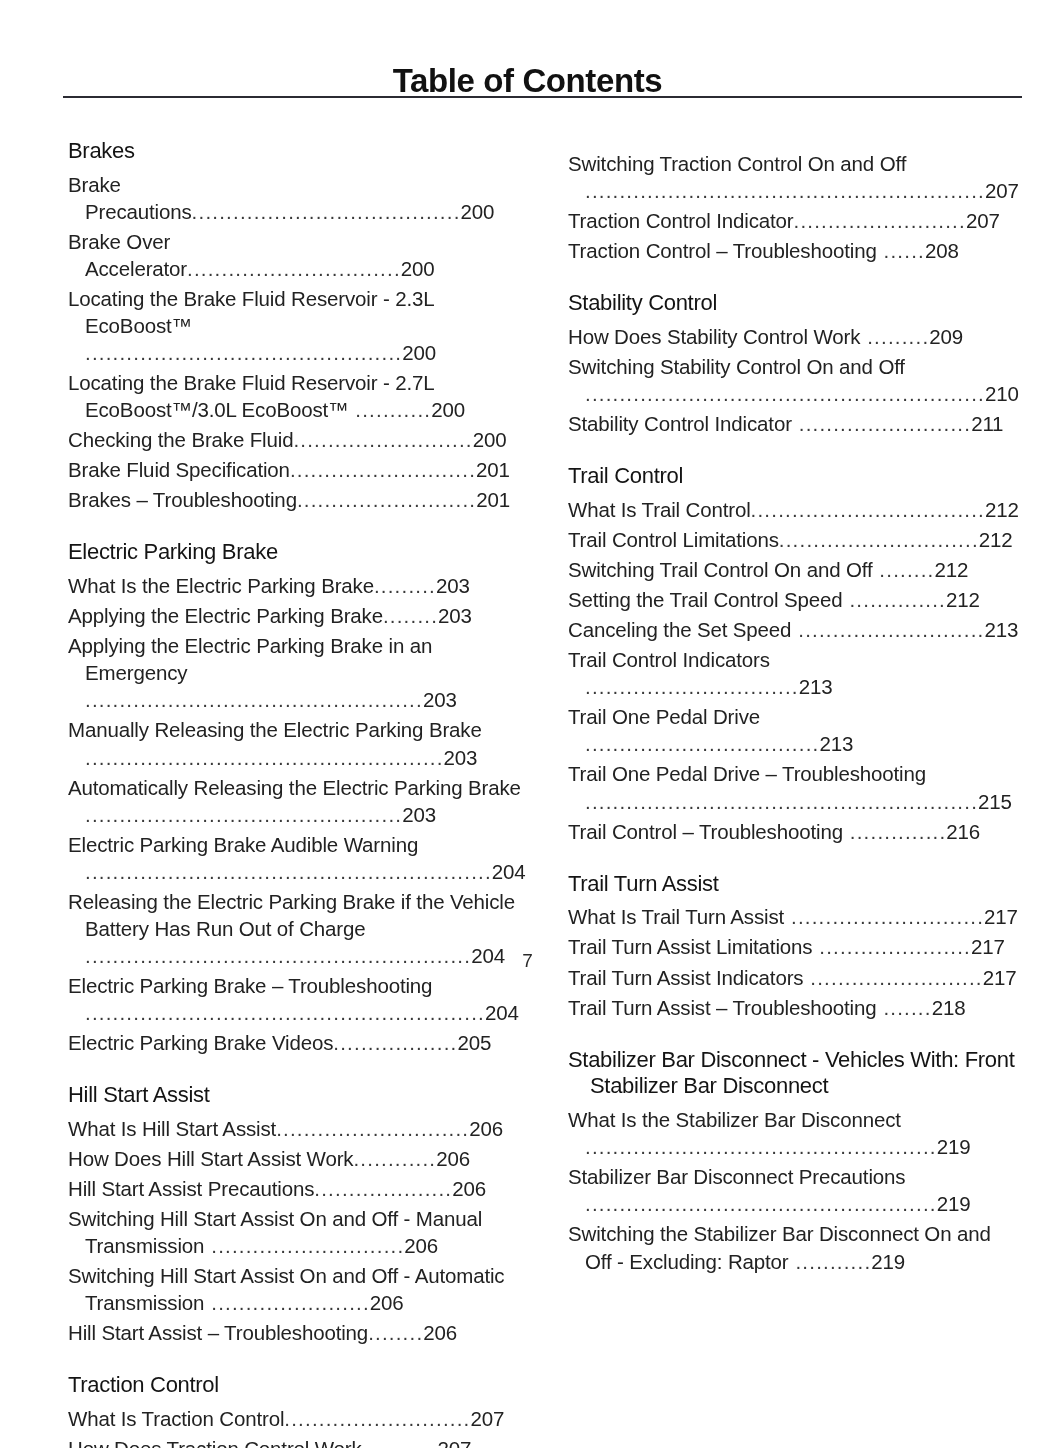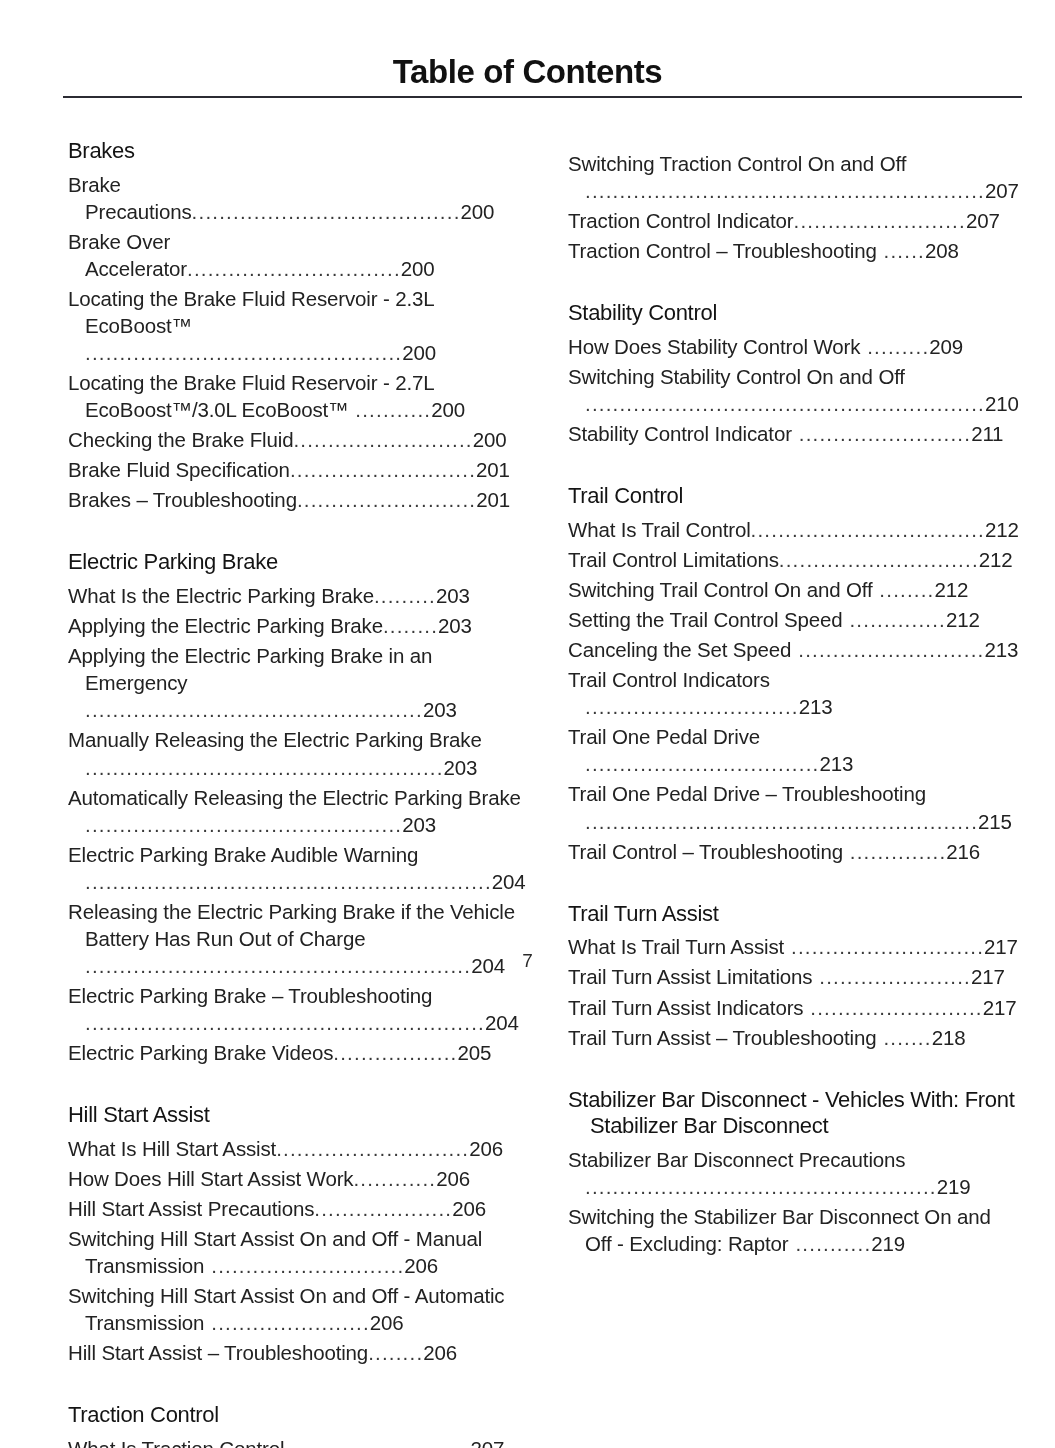--- a/index.html
+++ b/index.html
@@ -14,21 +14,21 @@
     font-family: "Liberation Sans", sans-serif;
     color: #1a1a1a;
     position: relative;
     overflow: hidden;
   }
 
   .page {
     width: 1055px;
     height: 1020px;
     position: relative;
-    padding: 7px;
+    padding: 16px;
   }
 
   
   .page-title {
     text-align: center;
     font-size: 33px;
     font-weight: 700;
     letter-spacing: -0.4px;
     color: #111111;
     padding-top: 47px;
@@ -57,21 +57,21 @@
     padding-right: 33px;
   }
 
   .column {
     width: 454px;
     flex: 0 0 454px;
   }
 
   
   .toc-section { margin-bottom: 0; }
-  .toc-section + .toc-section { margin-top: 36px; }
+  .toc-section + .toc-section { margin-top: 26px; }
 
   .section-heading {
     font-size: 22px;
     font-weight: 400;
     color: #141414;
     letter-spacing: -0.3px;
     line-height: 1.22;
     padding-bottom: 6px;
     font-stretch: condensed;
     text-indent: 0;
@@ -192,20 +192,22 @@
         </div>
         <div class="toc-section">
           <div class="section-heading">Trail Turn Assist</div>
           <div class="toc-entry"><span class="entry-title">What Is Trail Turn Assist</span><span class="leader"> ............................</span><span class="entry-page">217</span></div>
           <div class="toc-entry"><span class="entry-title">Trail Turn Assist Limitations</span><span class="leader"> ......................</span><span class="entry-page">217</span></div>
           <div class="toc-entry"><span class="entry-title">Trail Turn Assist Indicators</span><span class="leader"> .........................</span><span class="entry-page">217</span></div>
           <div class="toc-entry"><span class="entry-title">Trail Turn Assist – Troubleshooting</span><span class="leader"> .......</span><span class="entry-page">218</span></div>
         </div>
         <div class="toc-section">
           <div class="section-heading wrapped">Stabilizer Bar Disconnect - Vehicles With: Front Stabilizer Bar Disconnect</div>
+          <div class="toc-entry"><span class="entry-title">What Is the Stabilizer Bar Disconnect</span><span class="leader">
+...................................................</span><span class="entry-page">219</span></div>
           <div class="toc-entry"><span class="entry-title">Stabilizer Bar Disconnect Precautions</span><span class="leader">
 ...................................................</span><span class="entry-page">219</span></div>
           <div class="toc-entry"><span class="entry-title">Switching the Stabilizer Bar Disconnect On and Off - Excluding: Raptor</span><span class="leader"> ...........</span><span class="entry-page">219</span></div>
         </div>
       </div>
   </div>
 
   <div class="page-number">7</div>
 
 </div>

